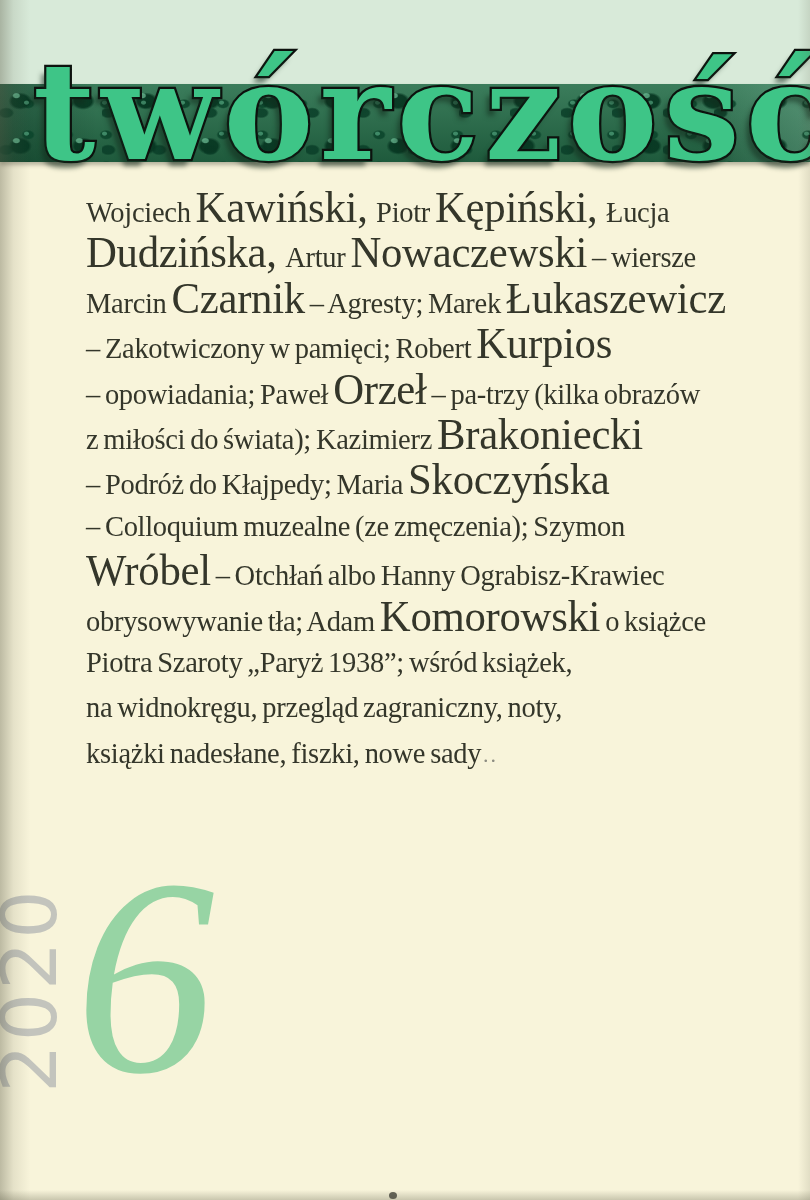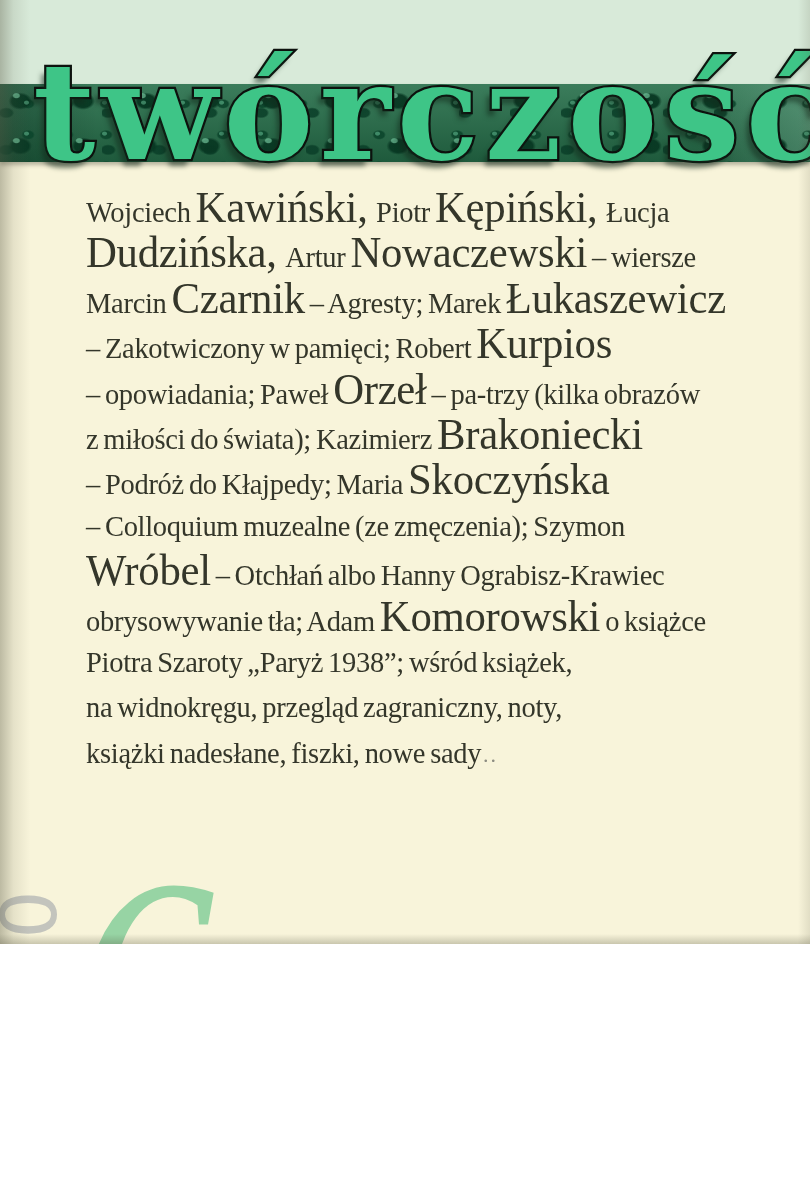--- a/index.html
+++ b/index.html
@@ -1,18 +1,18 @@
 <!DOCTYPE html>
 <html><head>
 <meta charset="utf-8">
 <style>
   html,body{margin:0;padding:0;}
   .page{
     position:relative;
-    width:810px;height:944px;
+    width:810px;height:1200px;
     background:#f8f4da;
     overflow:hidden;
     font-family:"Liberation Serif", serif;
   }
   
   .mint{
     position:absolute;left:0;top:0;width:810px;height:84px;
     background:#d8ead9;
   }
   

